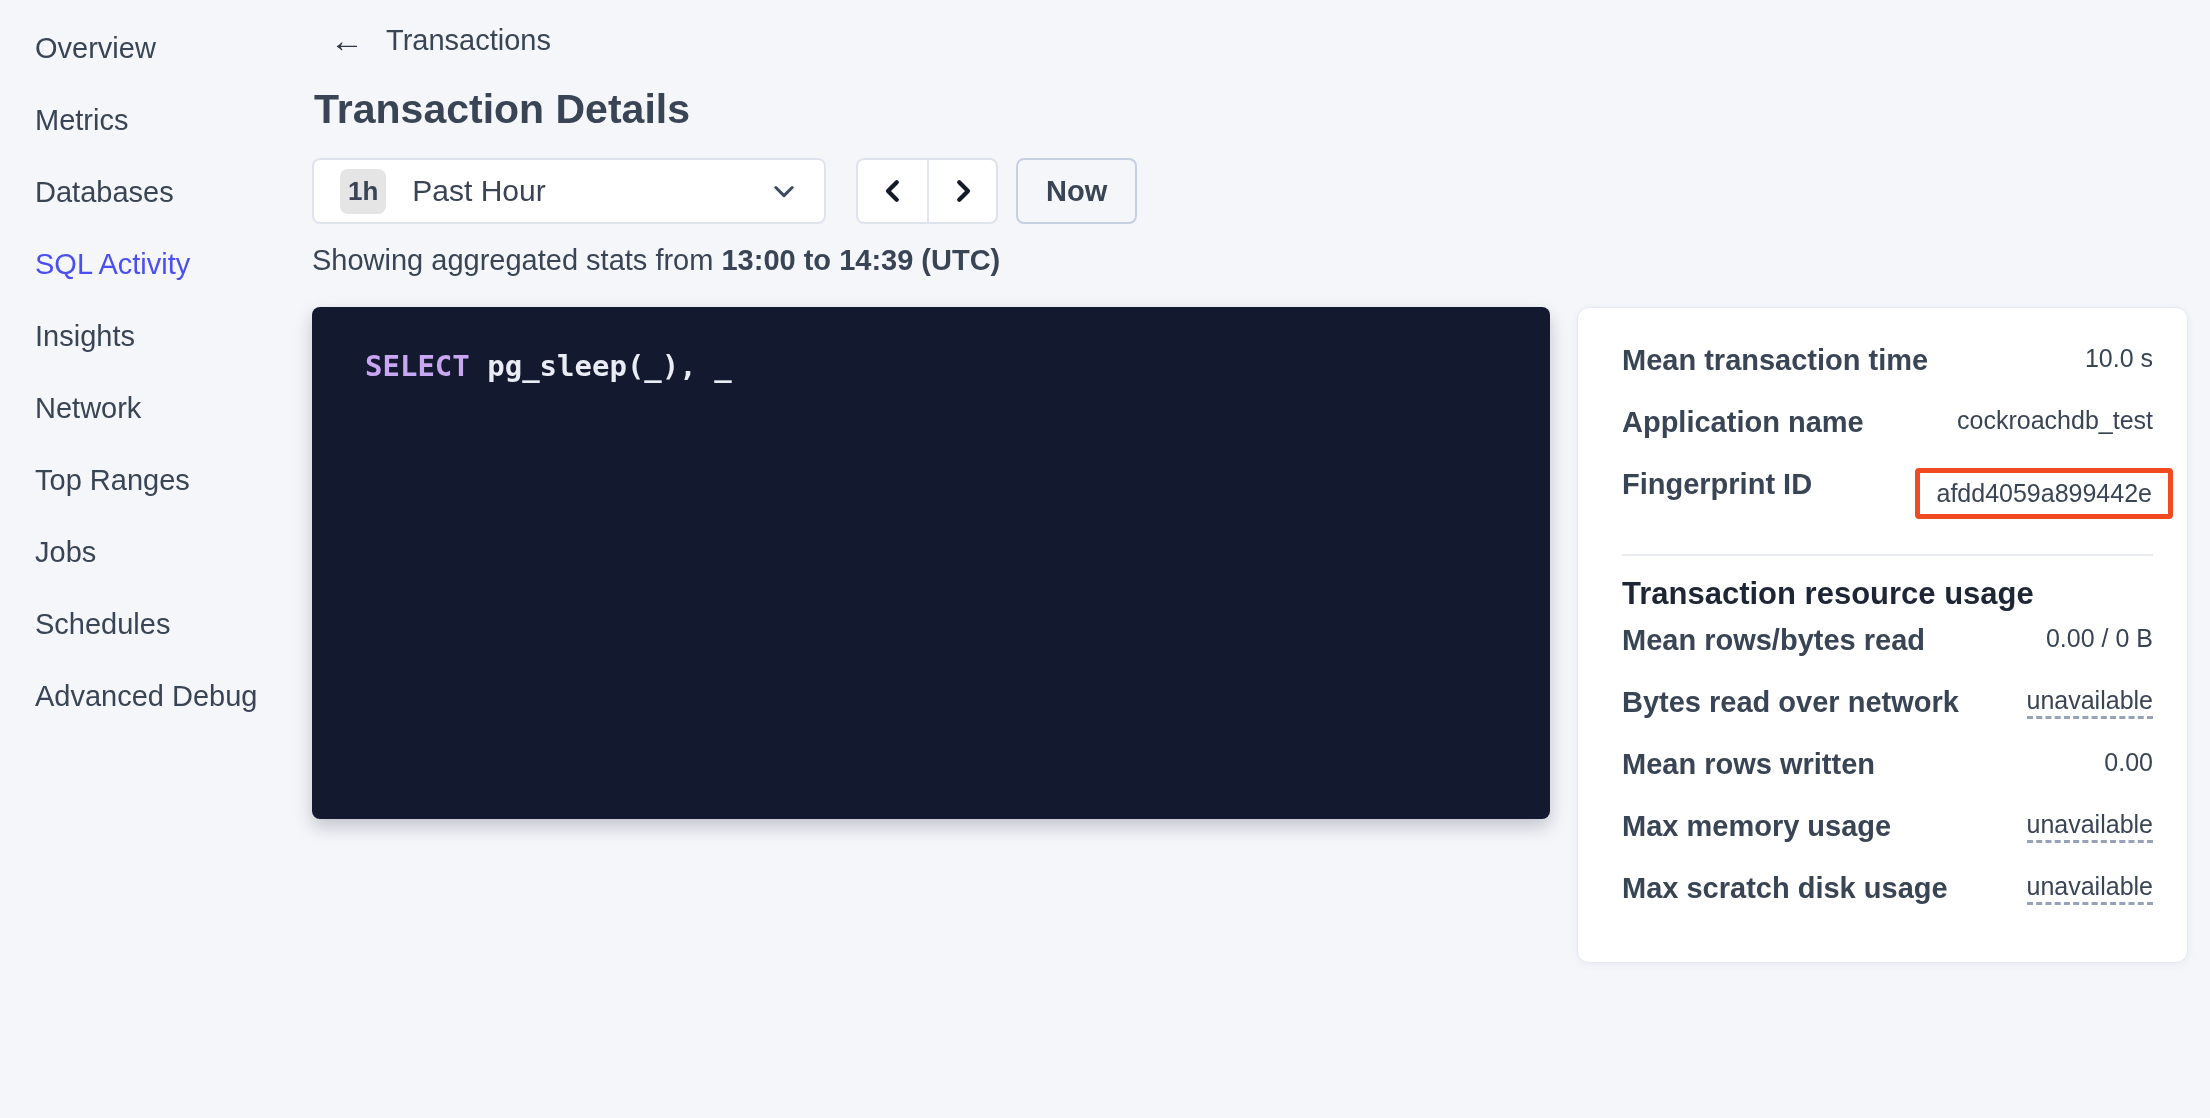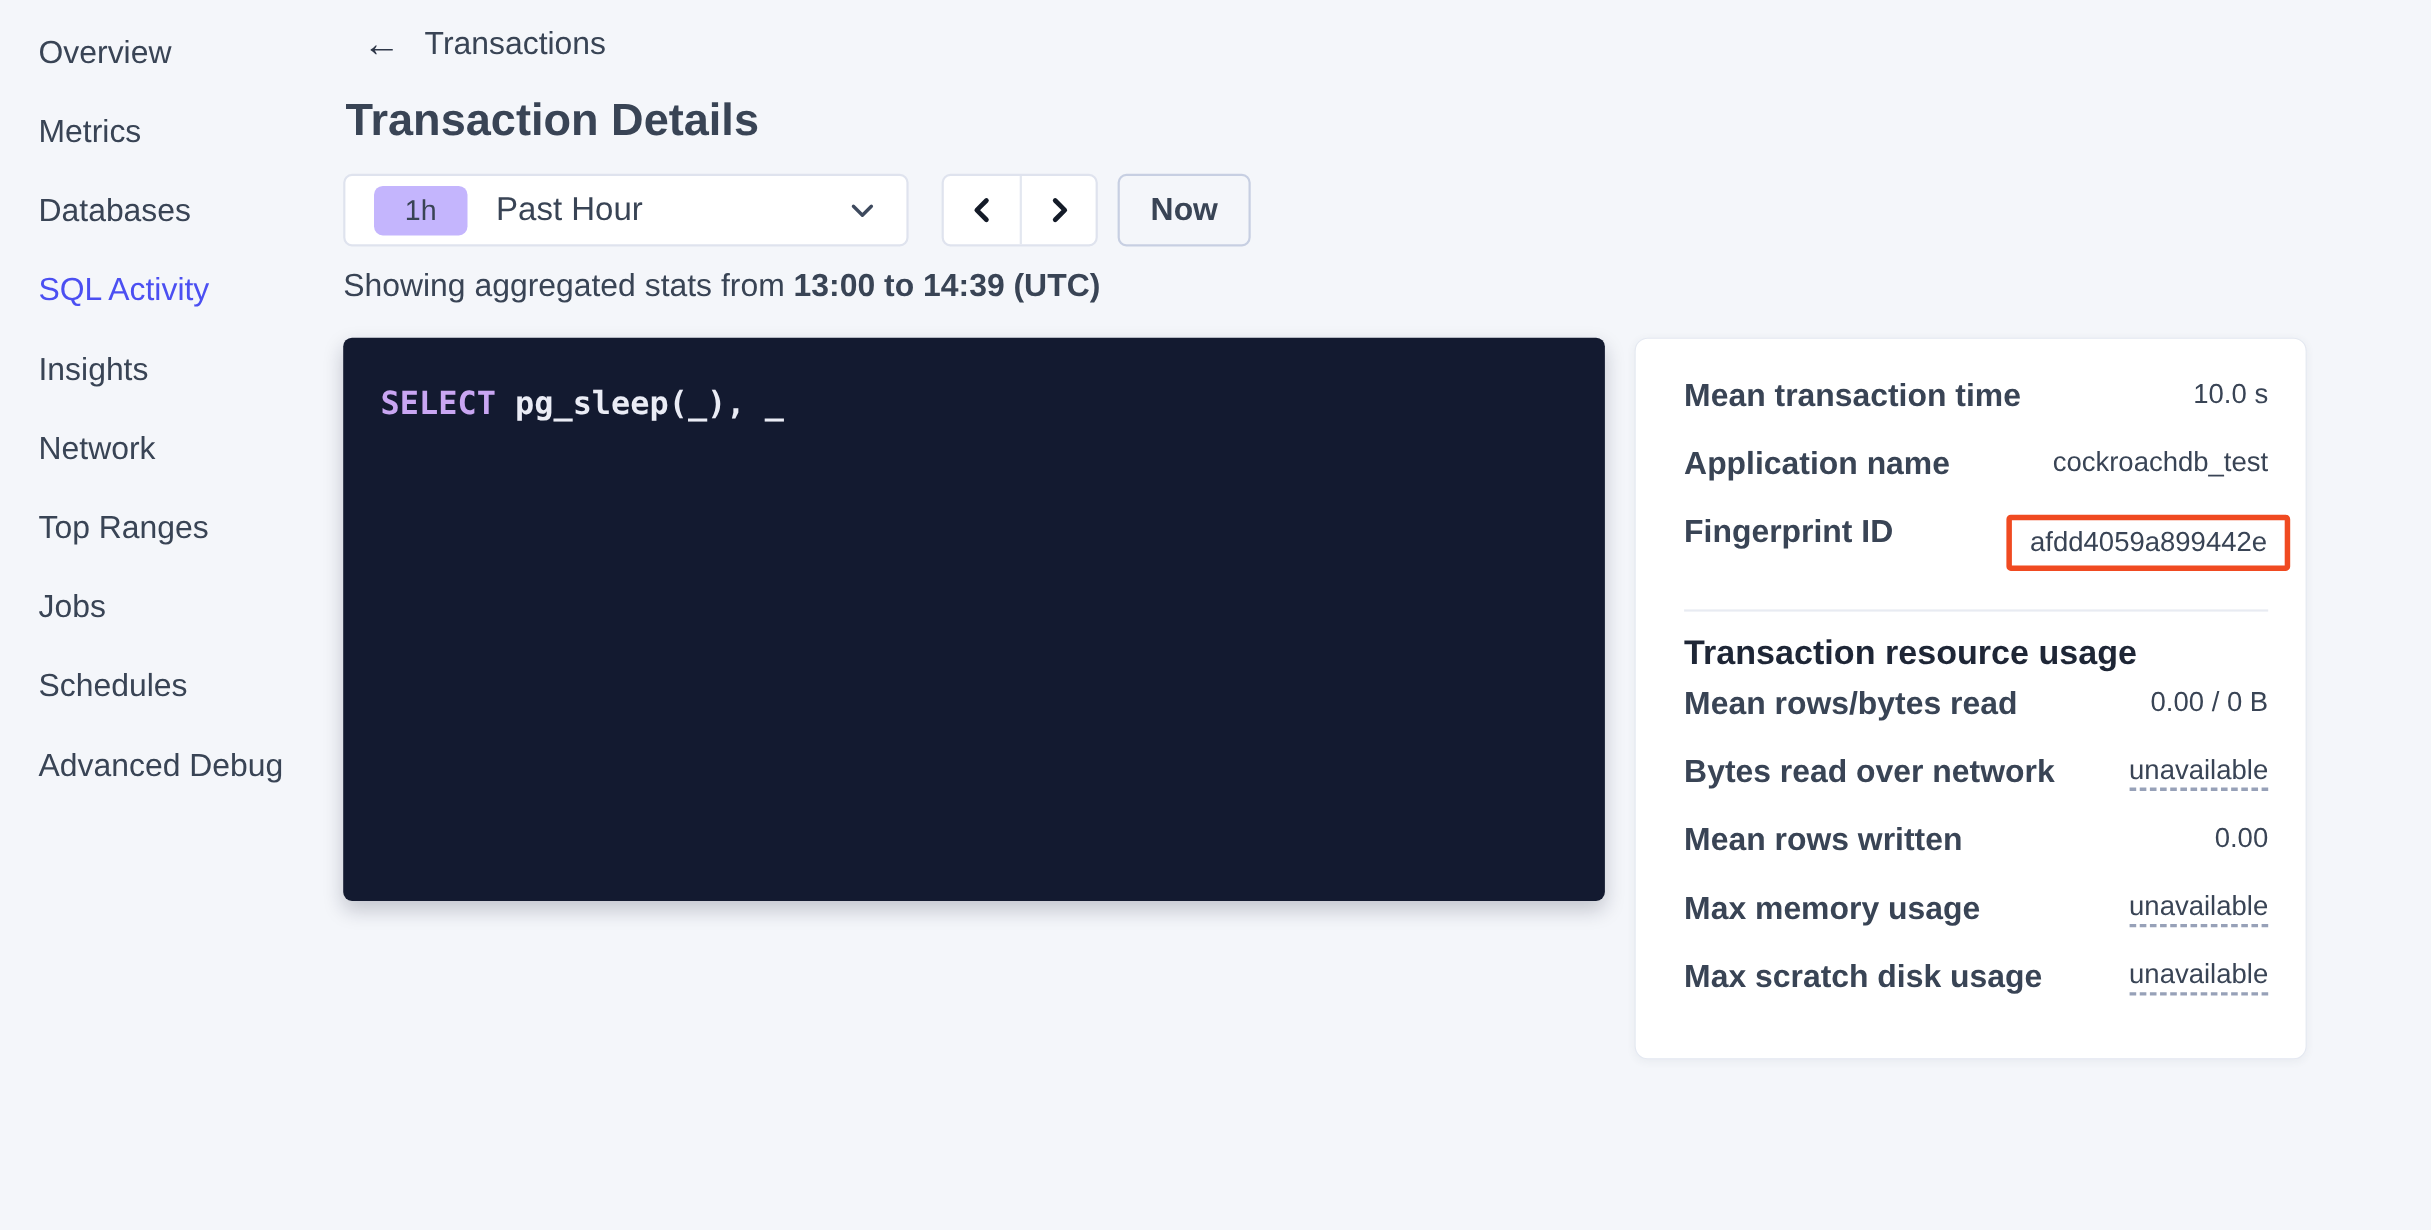--- a/index.html
+++ b/index.html
@@ -75,24 +75,24 @@
     width: 514px;
     background: #ffffff;
     border: 2px solid #dfe3ee;
     border-radius: 8px;
     display: flex;
     align-items: center;
     padding: 0 26px;
     cursor: pointer;
   }
   .badge {
-    background: #c4b5fd;
-    border-radius: 8px;
-    padding: 7px 28px;
-    font-weight: 400;
+    background: #e5e5e5;
+    border-radius: 8px;
+    padding: 7px 8px;
+    font-weight: 700;
     font-size: 26px;
     color: var(--text, #394455);
   }
   .dd-label { margin-left: 26px; font-size: 30px; }
   .chev-down {
     margin-left: auto;
     width: 28px; height: 28px;
     stroke: #3e4a5e;
     stroke-width: 2.6;
     fill: none;
@@ -141,25 +141,25 @@
   .status { margin: 20px 0 0 0; font-size: 29px; color: var(--text, #394455); }
   .status strong { font-weight: 700; }
 
   
   .content-row {
     display: flex;
     margin-top: 30px;
     gap: 27px;
   }
   .codeblock {
-    width: 1147px;
+    width: 1238px;
     height: 512px;
     background: var(--codebg, #131a30);
     border-radius: 8px;
-    padding: 42px 34px;
+    padding: 42px 53px;
     box-shadow: 0 8px 18px rgba(18, 24, 48, 0.22);
   }
   .code-line {
     font-family: "DejaVu Sans Mono", "Liberation Mono", monospace;
     font-size: 29px;
     font-weight: 700;
     white-space: pre;
     color: var(--codetext, #eaecf5);
   }
   .kw { color: var(--codekw, #c9a6f2); }

